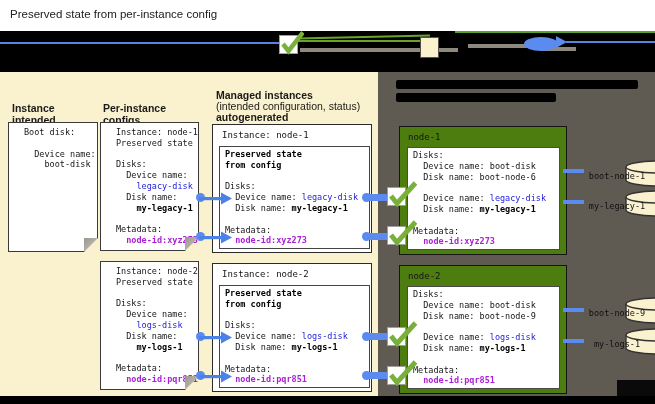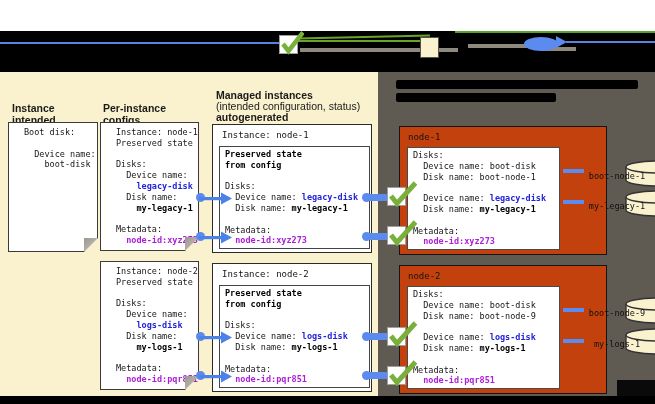--- a/index.html
+++ b/index.html
@@ -17,56 +17,57 @@
   .bottom-bar{position:absolute;left:0;top:396px;width:655px;height:8px;background:#000;}
   .dark-patch{position:absolute;left:617px;top:380px;width:38px;height:16px;background:#0a0a0a;}
   .redact-bar{position:absolute;height:9px;background:#000;border-radius:2px;}
   
   .colhead{position:absolute;font-size:10.5px;font-weight:bold;color:#1a1a1a;line-height:12px;margin-top:14px;}
   .colhead .normal{font-weight:normal;}
   .colhead div{line-height:11px;}
   
   .mono{font-family:"DejaVu Sans Mono","Liberation Mono",monospace;font-size:8.5px;color:#151515;}
   .ln{height:10.8px;line-height:10.8px;white-space:pre;}
-  .b{color:#2323d9;font-weight:bold;}
+  .b{color:#2323d9;font-weight:normal;}
   .k{color:#000;font-weight:bold;}
   .m{color:#ab1fd6;font-weight:bold;}
   
   .doc{position:absolute;background:#ffffff;border:1px solid #3a3a3a;}
   .doc::before{content:'';position:absolute;right:-1px;bottom:-1px;width:0;height:0;
     border-bottom:14px solid #faf1cf;border-left:14px solid transparent;}
   .doc::after{content:'';position:absolute;right:-1px;bottom:-1px;width:14px;height:14px;
     background:linear-gradient(315deg,transparent 49%,#b4b0a8 50%,#9b978f 100%);
     clip-path:polygon(0 0,100% 0,0 100%);}
   .doc .pad{position:absolute;left:15px;top:4px;right:2px;}
   
   .mbox{position:absolute;background:#ffffff;border:1px solid #2a2a2a;}
   .mlabel{position:absolute;left:9px;top:5px;font-size:9px;}
   .inner{position:absolute;left:6px;top:21px;width:144px;height:99px;border:1px solid #444;
          background:#fff;padding:2px 0 0 5px;box-sizing:content-box;}
   
-  .nbox{position:absolute;background:#c2410c;border:1px solid #151515;width:166px;height:127px;padding-left:40px;}
+  .nbox{position:absolute;background:#4d7c0f;border:1px solid #151515;width:166px;height:127px;}
   .nname{position:absolute;left:8px;top:5px;font-size:9px;}
   .ninner{position:absolute;left:7px;top:20px;width:146px;height:99px;border:1.5px solid #4a4a4a;
           background:#fff;padding:2px 0 0 5px;}
   
   .dot{position:absolute;width:9px;height:9px;border-radius:50%;background:#5b8bef;}
   .thick{position:absolute;height:7px;background:#5b8bef;}
   .thin-blue{position:absolute;height:4px;background:#5b8bef;}
   .arrow{position:absolute;width:33px;height:13px;}
   .check{position:absolute;width:32px;height:28px;z-index:5;}
   
   .cyl{position:absolute;width:68px;height:28px;padding-left:42px;}
   .cyl-label{position:absolute;left:0;top:11px;width:68px;text-align:center;color:#111;}
 </style>
 </head>
 <body>
 
 <div class="stage">
 
+  <div class="title">Preserved state from per-instance config</div>
 
   <div class="legend-strip">
     <div class="abs" style="left:0;top:11px;width:280px;height:2px;background:#5585e0;"></div>
     <div class="abs" style="left:566px;top:10px;width:89px;height:2px;background:#5585e0;"></div>
     <div class="abs" style="left:298px;top:5px;width:132px;height:2px;background:#6aa32a;transform:rotate(-1.2deg);"></div>
     <div class="abs" style="left:298px;top:9px;width:132px;height:2px;background:#6aa32a;"></div>
     <div class="abs" style="left:455px;top:0;width:200px;height:1.5px;background:#58a12d;"></div>
     <div class="abs" style="left:300px;top:17px;width:158px;height:4px;background:#8d897f;"></div>
     <div class="abs" style="left:468px;top:13px;width:88px;height:4px;background:#8d897f;"></div>
     <div class="abs" style="left:540px;top:16px;width:36px;height:4px;background:#8d897f;"></div>
@@ -164,21 +165,21 @@
         <div class="ln"><span>Metadata:</span></div>
         <div class="ln"><span>  </span><span class="m">node-id:pqr851</span></div>
       </div>
   </div>
 
   <div class="nbox" style="left:399px;top:126px;">
     <div class="nname mono">node-1</div>
     <div class="ninner mono">
         <div class="ln"><span>Disks:</span></div>
         <div class="ln"><span>  Device name: boot-disk</span></div>
-        <div class="ln"><span>  Disk name: boot-node-1</span></div>
+        <div class="ln"><span>  Disk name: boot-node-6</span></div>
         <div class="ln"><span></span></div>
         <div class="ln"><span>  Device name: </span><span class="b">legacy-disk</span></div>
         <div class="ln"><span>  Disk name: </span><span class="k">my-legacy-1</span></div>
         <div class="ln"><span></span></div>
         <div class="ln"><span>Metadata:</span></div>
         <div class="ln"><span>  </span><span class="m">node-id:xyz273</span></div>
       </div>
   </div>
   <div class="nbox" style="left:399px;top:265px;">
     <div class="nname mono">node-2</div>

